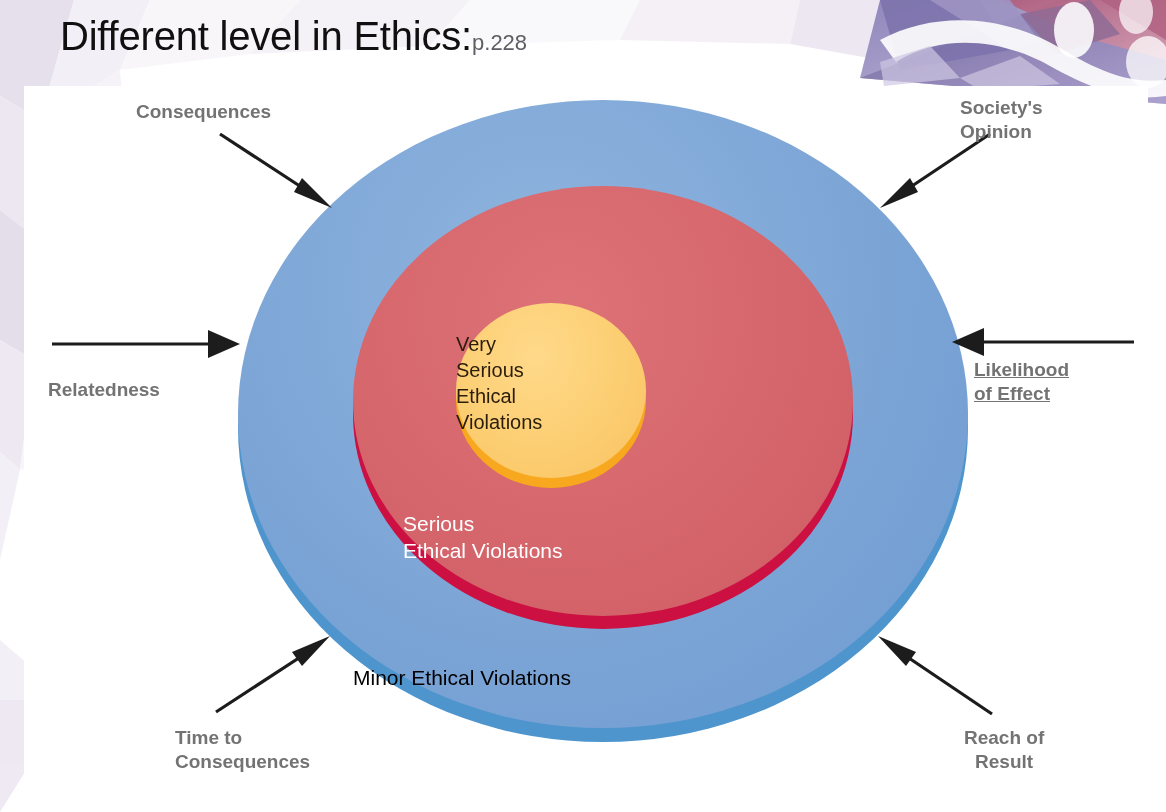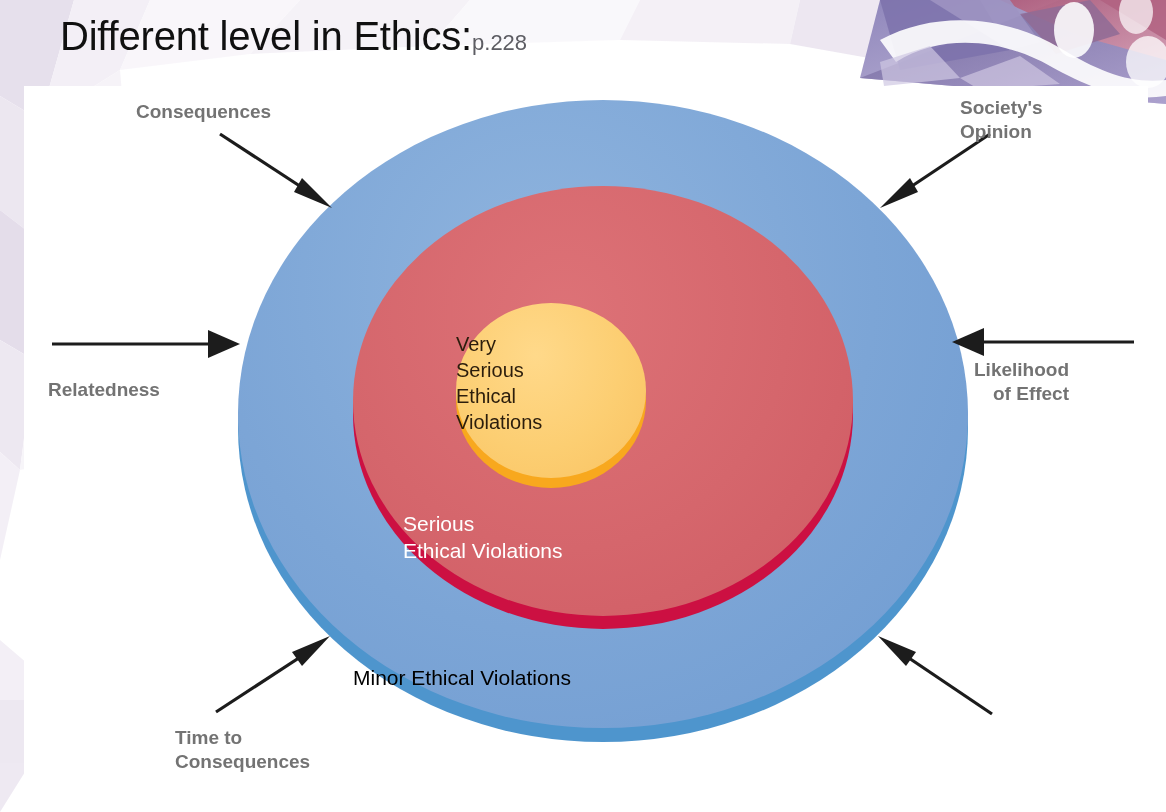--- a/index.html
+++ b/index.html
@@ -127,21 +127,21 @@
     position: absolute;
     font-size: 19px;
     font-weight: bold;
     color: #737373;
     line-height: 1.25;
     white-space: pre-line;
   }
   #label-consequences      { left: 112px; top: 14px;  text-align: left; }
   #label-societys-opinion  { left: 928px; top: 10px;  text-align: left; margin-left: 8px; }
   #label-relatedness       { left: 24px;  top: 292x;  top: 292px; text-align: right; }
-  #label-likelihood        { left: 950px; top: 272px; text-align: right; }
+  #label-likelihood        { left: 950px; top: 272px; text-align: left; text-decoration: underline; }
   #label-time-to-consequences { left: 151px; top: 640px; }
   #label-reach-of-result   { left: 940px; top: 640px; text-align: center; }
 
   
   #arrows {
     position: absolute;
     inset: 0;
     pointer-events: none;
   }
   #arrows svg { display: block; width: 100%; height: 100%; overflow: visible; }
@@ -278,15 +278,17 @@
 Opinion</div>
 
     <div class="callout-label" id="label-relatedness">Relatedness</div>
 
     <div class="callout-label" id="label-likelihood">Likelihood
 of Effect</div>
 
     <div class="callout-label" id="label-time-to-consequences">Time to
 Consequences</div>
 
+    <div class="callout-label" id="label-reach-of-result">Reach of
+Result</div>
 
   </div>
 </div>
 
 </body></html>

